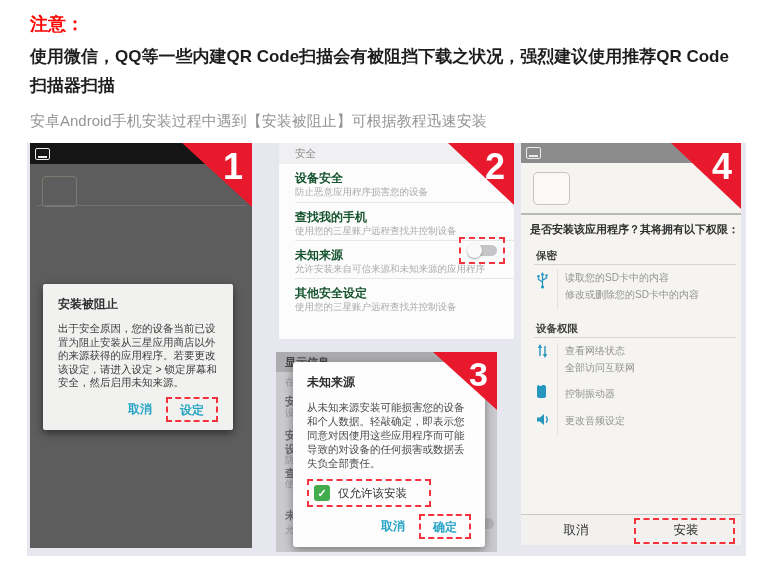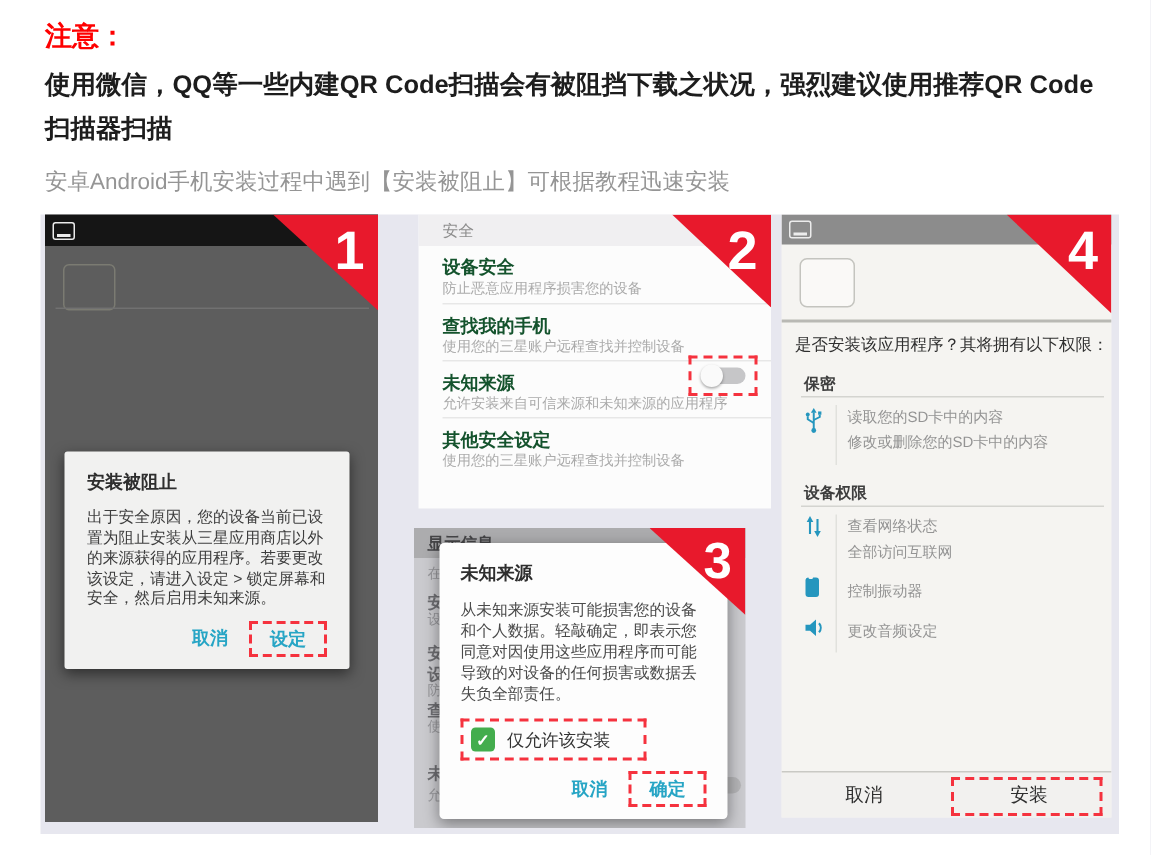--- a/index.html
+++ b/index.html
@@ -35,21 +35,21 @@
   .sb-notif{width:10px;height:12px;background:#fff;border-radius:2px;color:#111;font-size:9px;font-weight:bold;
             display:flex;align-items:center;justify-content:center;}
   .sb-net{font-size:8px;font-weight:bold;letter-spacing:0;}
   .sb-batt{font-size:9px;}
 
   
   .phone1{position:absolute;left:3px;top:0;width:222px;height:405px;background:#5d5d5d;overflow:hidden;}
   .app-sq{position:absolute;left:12px;top:33px;width:33px;height:29px;border:1px solid #7b7b72;border-radius:4px;}
   .hr1{position:absolute;left:7px;right:6px;top:62px;height:1px;background:#717171;}
   .dlg1{position:absolute;left:13px;top:141px;width:190px;box-sizing:border-box;background:#f1f1f0;border-radius:2px;
-        box-shadow:0 3px 9px rgba(0,0,0,.5);padding:12px 15px 8px;margin-top:17px;}
+        box-shadow:0 3px 9px rgba(0,0,0,.5);padding:12px 15px 8px;}
   .dlg-title{font-size:12px;font-weight:bold;color:#2e2e2e;margin-bottom:9px;}
   .dlg-body{font-size:10.5px;line-height:13.5px;color:#3d3d3d;}
   .btnrow{display:flex;justify-content:flex-end;align-items:center;gap:8px;margin-top:7px;}
   .tbtn{color:#27a5c5;font-size:12px;font-weight:bold;padding:3px 6px;cursor:pointer;}
   .dash-btn{padding:1px 6px;}
 
   
   .shot2{position:absolute;left:252px;top:0;width:235px;height:196px;background:#fcfcfc;overflow:hidden;}
   .band2{height:21px;background:#f0eff1;color:#8d8d8d;font-size:10.5px;display:flex;align-items:center;padding-left:16px;}
   .s2t{position:absolute;left:16px;font-size:12px;font-weight:bold;color:#14532d;white-space:nowrap;}
@@ -74,21 +74,21 @@
   .dlg3 .dlg-body{color:#4a4a4a;line-height:14px;}
   .cbrow{display:inline-flex;align-items:center;gap:8px;margin-top:9px;padding:4px 22px 4px 5px;}
   .cb{width:16px;height:16px;background:#43ad4d;border-radius:3px;color:#fff;font-size:11px;font-weight:bold;
       display:flex;align-items:center;justify-content:center;cursor:pointer;}
   .cbl{font-size:11.5px;color:#333333;}
 
   
   .shot4{position:absolute;left:494px;top:0;width:220px;height:402px;background:#f5f4f1;overflow:hidden;}
   .app-sq4{position:absolute;left:12px;top:29px;width:35px;height:31px;border:1px solid #c4c4bf;border-radius:5px;background:#faf9f7;}
   .hr4{position:absolute;left:0;right:0;top:70px;height:2px;background:#b9b9b4;}
-  .q4{position:absolute;left:9px;top:79px;font-size:11px;font-weight:normal;color:#2f2f2f;white-space:nowrap;}
+  .q4{position:absolute;left:9px;top:79px;font-size:11px;font-weight:bold;color:#2f2f2f;white-space:nowrap;}
   .sh4{position:absolute;left:15px;font-size:10.5px;font-weight:bold;color:#3e3e3e;}
   .shr4{position:absolute;left:13px;right:5px;height:1px;background:#d4d4d0;}
   .vline{position:absolute;left:36px;width:1px;background:#e1e1dd;}
   .pt{position:absolute;left:44px;font-size:10px;color:#949494;white-space:nowrap;}
   .picon{position:absolute;left:15px;}
   .bar4{position:absolute;left:0;right:0;top:371px;height:31px;background:#f2f1ef;border-top:1px solid #c9c9c4;display:flex;}
   .bar4 .cell{flex:1;display:flex;align-items:center;justify-content:center;font-size:12.5px;color:#2f2f2f;cursor:pointer;}
   .dash4{position:absolute;left:113px;top:375px;width:97px;height:22px;z-index:4;}
 </style>
 </head>

